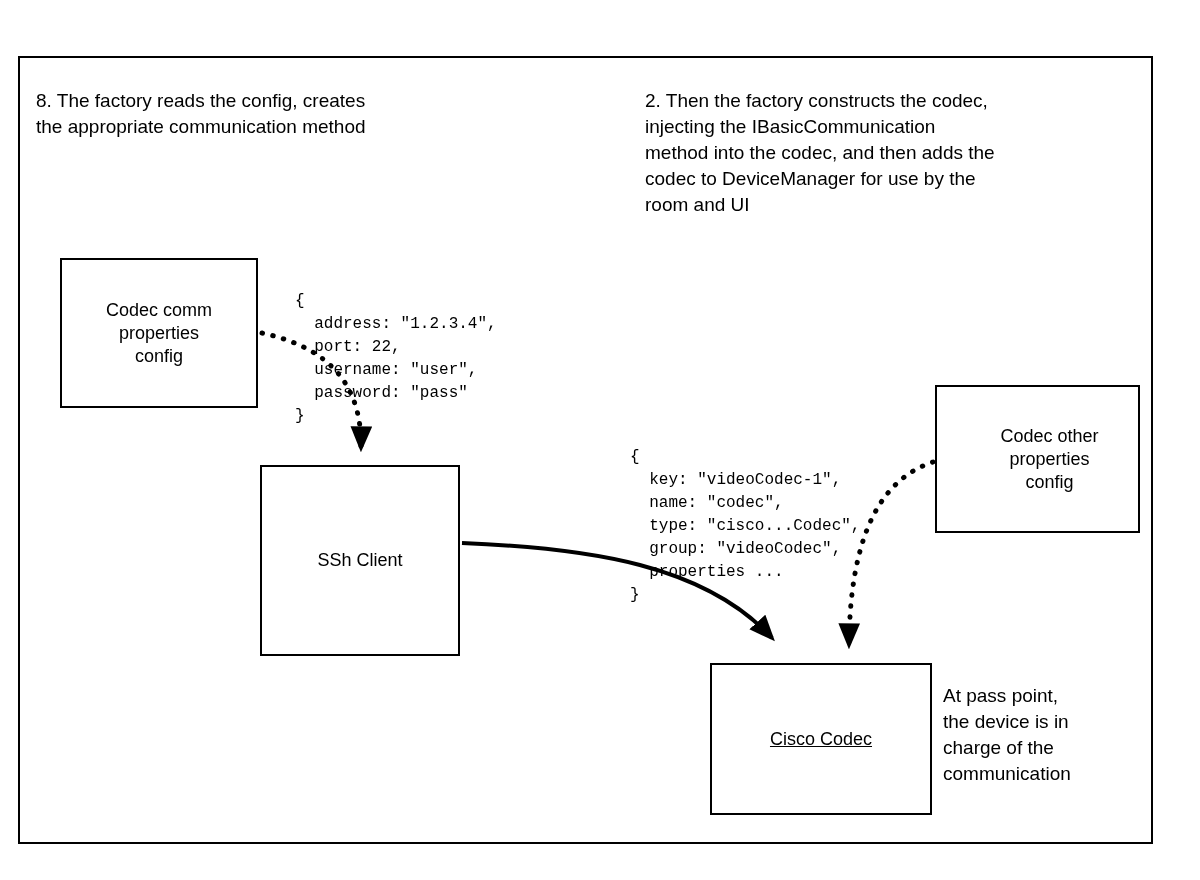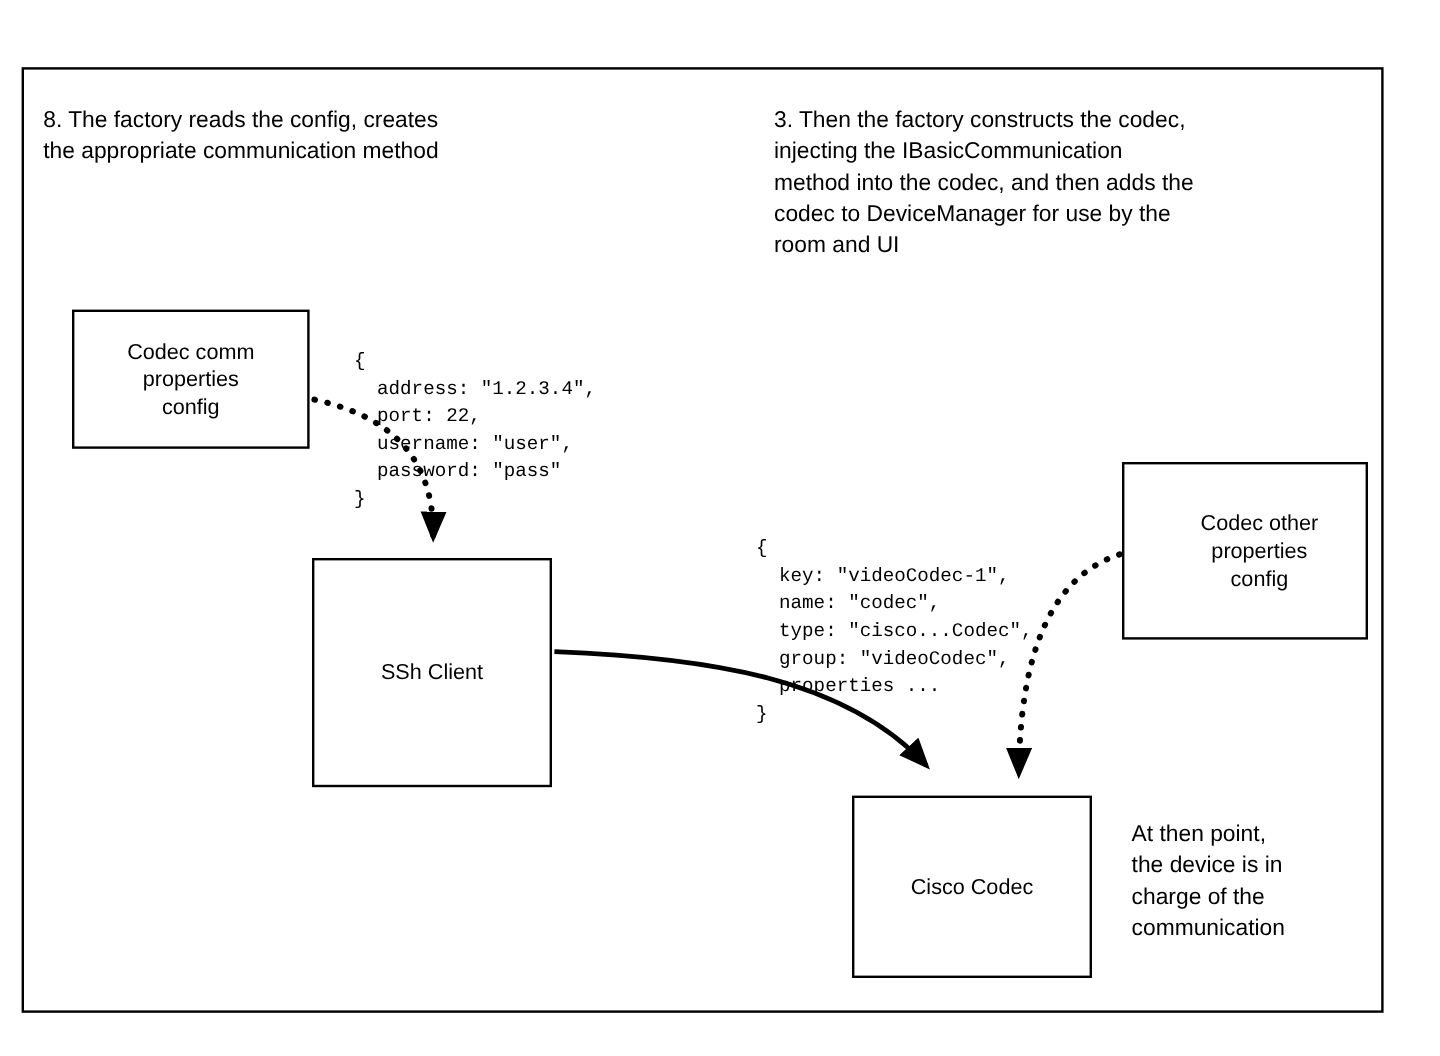--- a/index.html
+++ b/index.html
@@ -45,24 +45,24 @@
     justify-content: center;
     text-align: center;
     z-index: 2;
   }
   .node-label {
     font-size: 18px;
     line-height: 23px;
     color: #000000;
     white-space: pre-line;
   }
-  .node-codec-comm  { left: 60px;  top: 258px; width: 198px; height: 116px; }
+  .node-codec-comm  { left: 60px;  top: 258px; width: 198px; height: 150px; }
   .node-ssh-client  { left: 260px; top: 465px; width: 200px; height: 191px; }
   .node-codec-other { left: 935px; top: 385px; width: 205px; height: 148px; padding-left: 24px; }
-  .node-cisco-codec { left: 710px; top: 663px; width: 200px; height: 152px; }
+  .node-cisco-codec { left: 710px; top: 663px; width: 222px; height: 152px; text-decoration: underline; }
   .code {
     position: absolute;
     margin: 0;
     font-family: "Liberation Mono", "DejaVu Sans Mono", monospace;
     font-size: 16px;
     line-height: 23px;
     color: #000000;
     white-space: pre;
     z-index: 1;
   }
@@ -93,27 +93,27 @@
 </head>
 <body>
 
 <div class="canvas">
 
   <div class="frame"></div>
 
   <div class="note note1">8. The factory reads the config, creates
 the appropriate communication method</div>
 
-  <div class="note note2">3. Then the factory constructs the codec,
+  <div class="note note2">2. Then the factory constructs the codec,
 injecting the IBasicCommunication
 method into the codec, and then adds the
 codec to DeviceManager for use by the
 room and UI</div>
 
-  <div class="note note3">At then point,
+  <div class="note note3">At pass point,
 the device is in
 charge of the
 communication</div>
 
   <pre class="code code1">{
   address: "1.2.3.4",
   port: 22,
   username: "user",
   password: "pass"
 }</pre>

